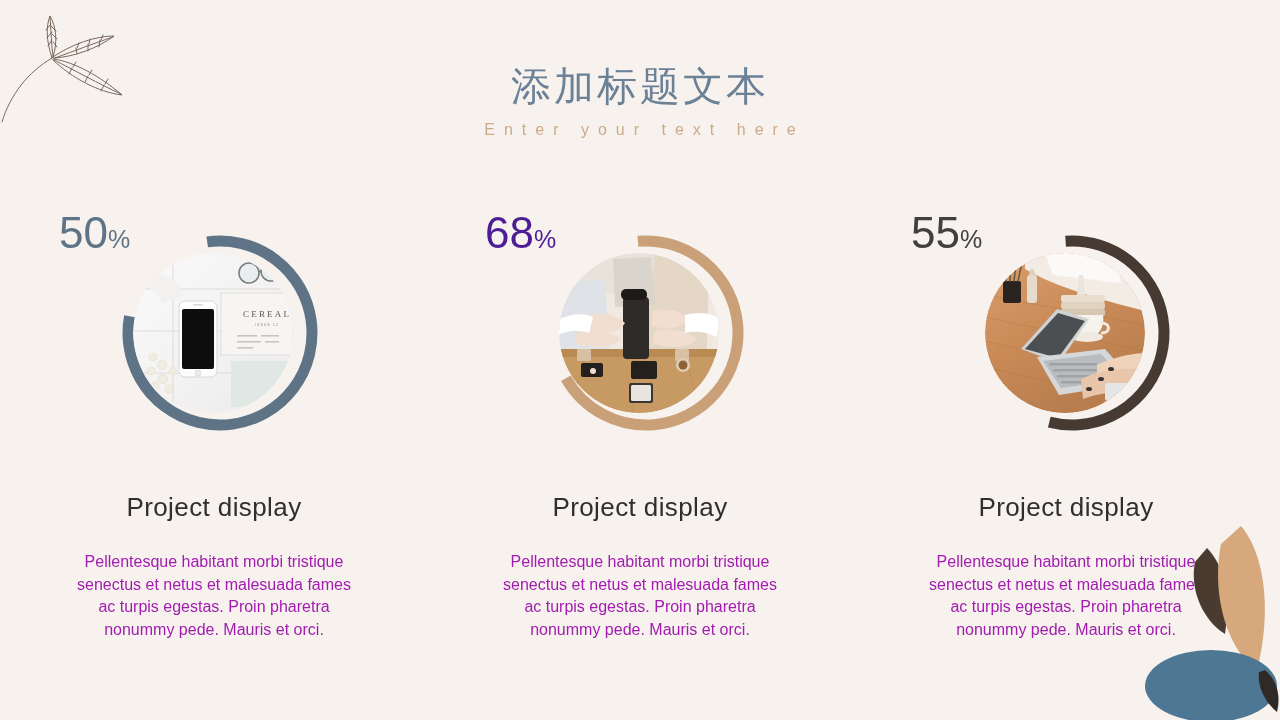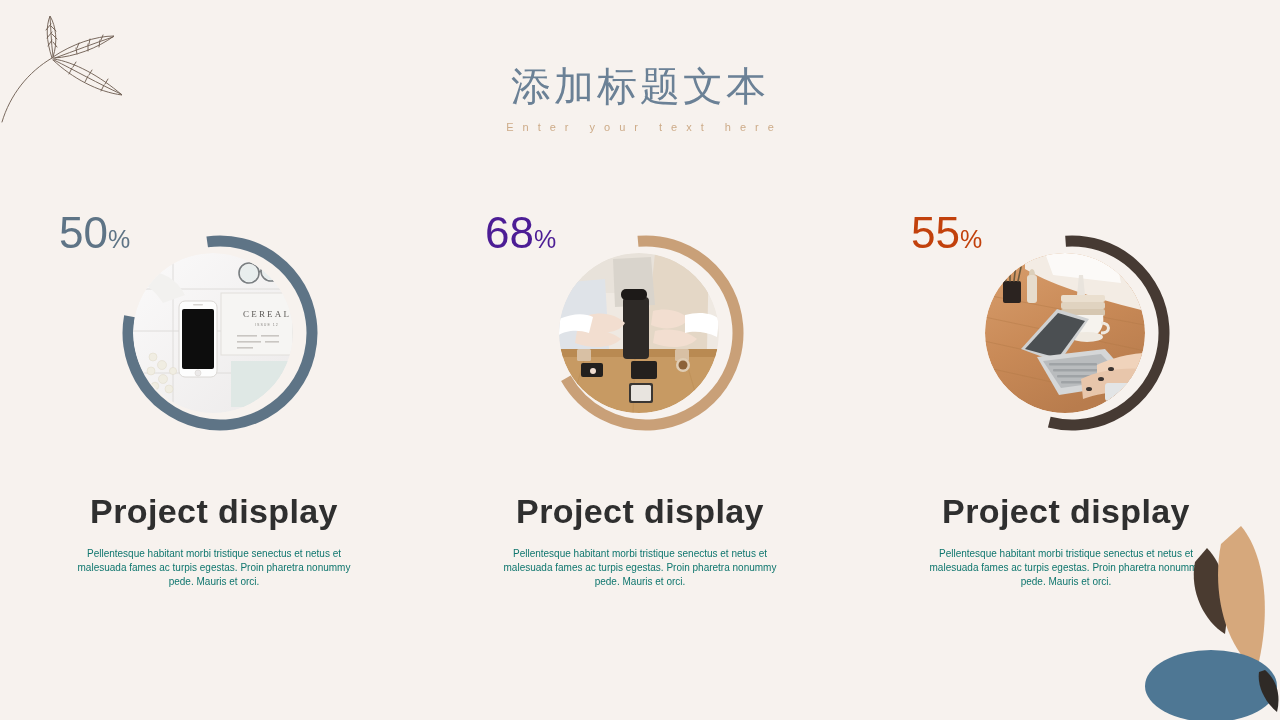--- a/index.html
+++ b/index.html
@@ -45,21 +45,21 @@
     font-family: "Liberation Serif", "DejaVu Serif", serif;
     font-size: 40px;
     font-weight: 400;
     letter-spacing: 3px;
     color: #6b8196;
     line-height: 1.25;
     margin: 0;
   }
   .title-en {
     font-family: "Liberation Sans", sans-serif;
-    font-size: 11px;
+    font-size: 16px;
     font-weight: 400;
     letter-spacing: 9px;
     color: #cdab88;
     margin: 9px 0 0 0;
     padding-left: 9px;
   }
 
   
   .columns {
     position: absolute;
@@ -113,39 +113,39 @@
     font-size: 44px;
     line-height: 1;
     white-space: nowrap;
   }
   .pct .sym {
     font-size: 25px;
     letter-spacing: 0;
   }
   .pct-1 { color: #5e7486; }
   .pct-2 { color: #4c1d95; }
-  .pct-3 { color: #c2410c; }
+  .pct-3 { color: #404040; }
 
   .col-title {
     margin-top: 57px;
     font-family: "Liberation Sans", sans-serif;
-    font-size: 34px;
-    font-weight: 700;
+    font-size: 26px;
+    font-weight: 400;
     color: #2f2f2f;
     letter-spacing: 0.4px;
   }
   .col-body {
-    margin-top: 16px;
+    margin-top: 28px;
     width: 288px;
     text-align: center;
     font-family: "Liberation Sans", sans-serif;
-    font-size: 10px;
+    font-size: 16px;
     font-weight: 400;
     line-height: 1.42;
-    color: #0f766e;
+    color: #a21caf;
   }
 </style>
 </head>
 <body>
 
 <div class="corner-leaf-tl">
   <svg viewBox="0 0 160 130" width="160" height="130" xmlns="http://www.w3.org/2000/svg">
     <g fill="none" stroke="#6b5a4e" stroke-width="0.9" stroke-linecap="round">
       <path d="M2 122 C 10 95, 28 72, 52 58"></path>
       <path d="M52 58 C 46 40, 46 26, 50 16 C 56 26, 58 42, 53 57 Z"></path>

